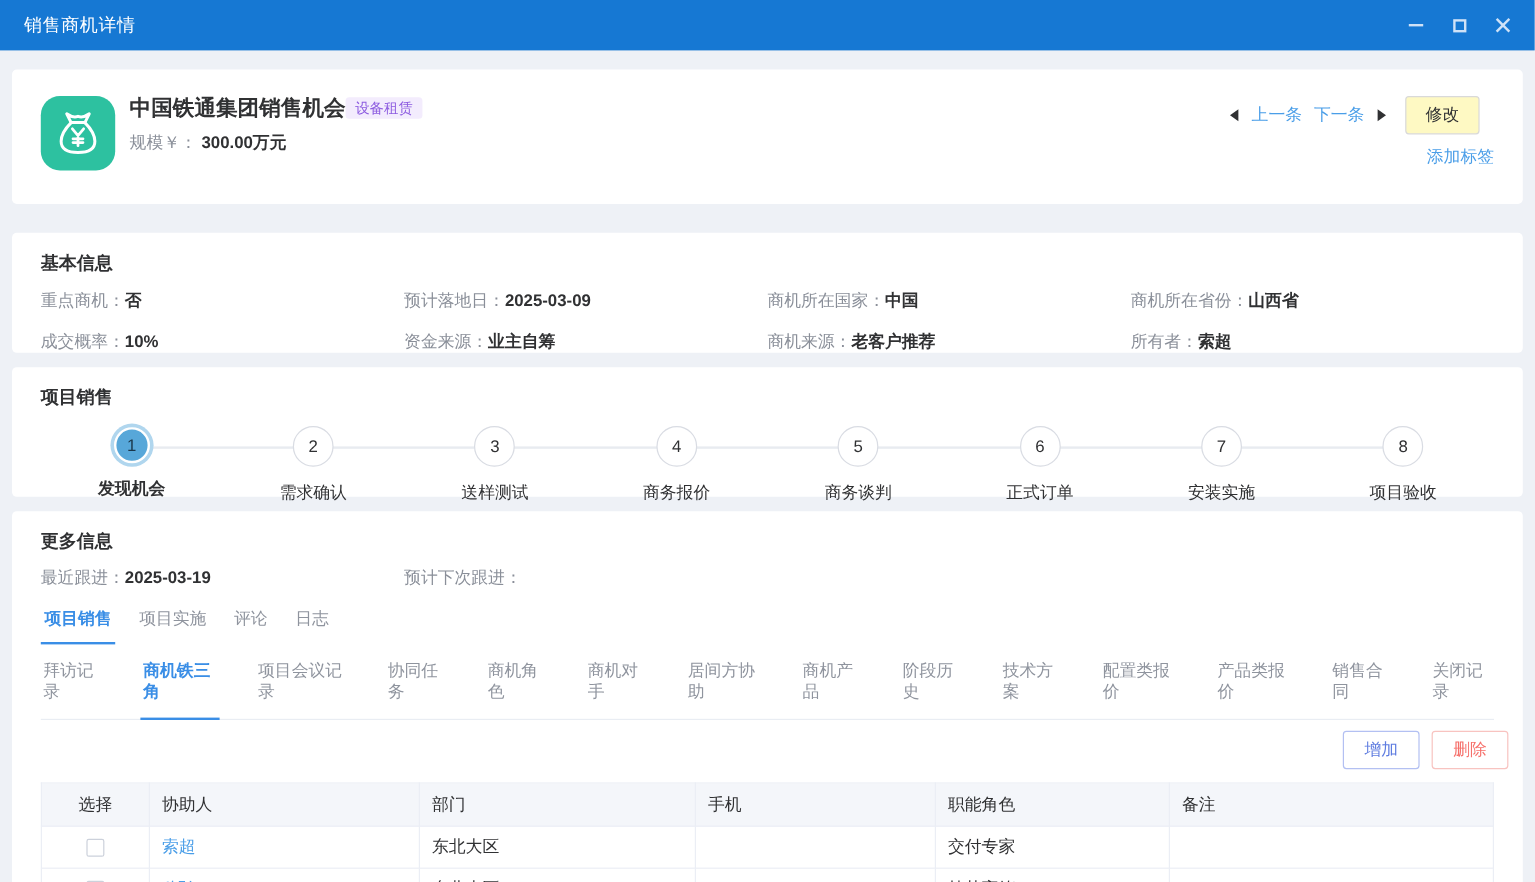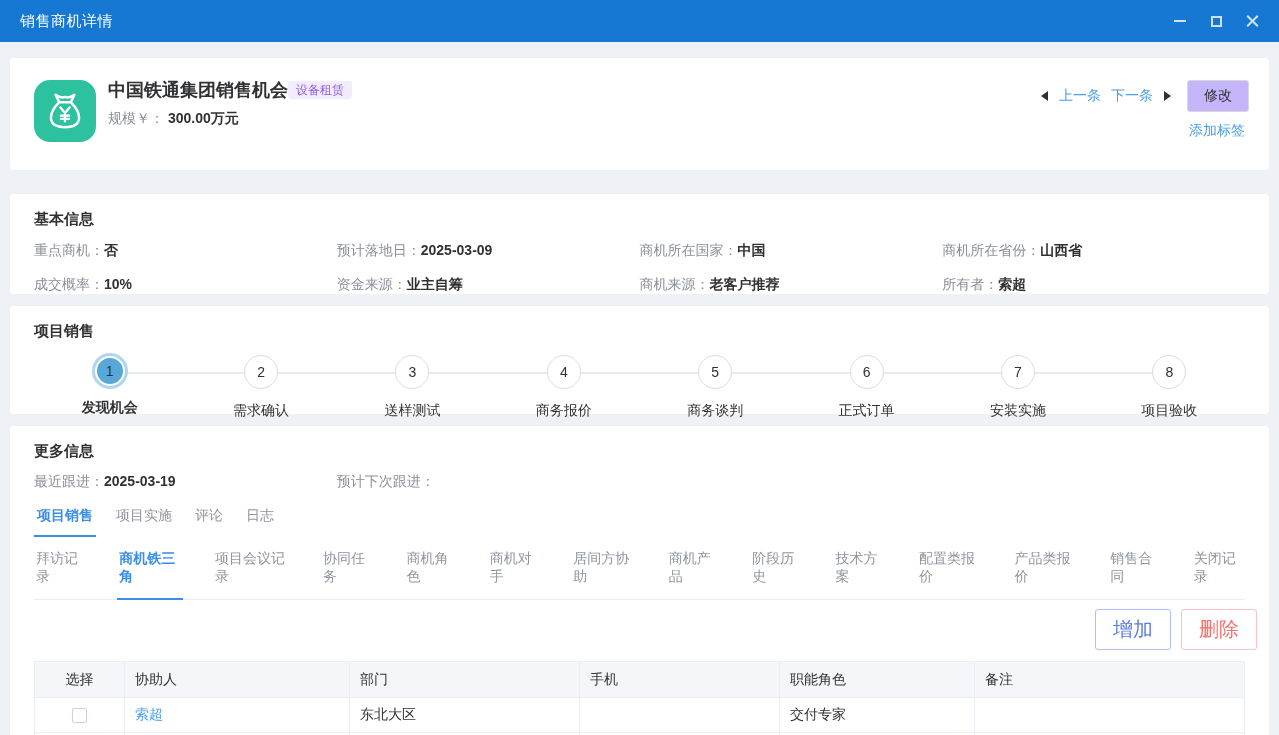--- a/index.html
+++ b/index.html
@@ -49,29 +49,29 @@
   .opp-tag {
     font-size:12px; color:#8d5ce0; background:#f3ecfd;
     padding:3px 8px; border-radius:3px; line-height:1;
   }
   .head-line { margin-top:8px; font-size:14px; }
   .field-label { color:#8a8f99; }
   .field-value { color:#303133; font-weight:600; }
   .link { color:#4a9ee8; cursor:pointer; text-decoration:none; }
 
   .head-right {
-    position:absolute; right:20px; top:22px;
+    position:absolute; right:36px; top:22px;
     display:flex; align-items:center; font-size:14px;
   }
   .tri { width:0; height:0; display:inline-block; }
   .tri-left  { border-top:5px solid transparent; border-bottom:5px solid transparent; border-right:7px solid #303133; margin-right:6px; }
   .tri-right { border-top:5px solid transparent; border-bottom:5px solid transparent; border-left:7px solid #303133; margin-left:6px; }
   .nav-link { margin:0 5px; }
   .modify-btn {
-    margin-left:16px; background:#c4b5fd; border:1px solid #d9d9d9; border-radius:3px;
+    margin-left:16px; background:#fef9c3; border:1px solid #d9d9d9; border-radius:3px;
     padding:6px 16px; font-size:14px; color:#303133; cursor:pointer;
     font-family:inherit;
   }
   .add-tag { position:absolute; right:24px; top:64px; font-size:14px; }
 
   
   .info-grid {
     margin-top:13px; display:grid; grid-template-columns:repeat(4, 1fr);
     row-gap:16px; font-size:14px;
   }
@@ -106,21 +106,21 @@
 
   .sub-tabs {
     display:flex; gap:30px; font-size:14px; margin-top:7px;
     border-bottom:1px solid #e9edf3;
     align-items:center;
   }
   .sub-tab { color:#8f949e; padding:6px 2px 12px; cursor:pointer; border-bottom:2px solid transparent; margin-bottom:-1px; }
   .sub-tab.active { color:#3a8ee6; font-weight:bold; border-bottom:2px solid #3a8ee6; }
 
   .actions { display:flex; justify-content:flex-end; gap:10px; margin:9px -12px 0 0; }
-  .btn { font-family:inherit; font-size:20px; padding:6px 17px; border-radius:3px; background:#fff; cursor:pointer; }
+  .btn { font-family:inherit; font-size:14px; padding:6px 17px; border-radius:3px; background:#fff; cursor:pointer; }
   .btn-add { color:#5e7ce0; border:1px solid #b3c0f2; }
   .btn-del { color:#f66f6a; border:1px solid #f8c3c0; }
 
   
   table { margin-top:11px; width:100%; border-collapse:collapse; font-size:14px; table-layout:fixed; }
   th, td { border:1px solid #ebeef5; padding:0 10px; height:36px; text-align:left; }
   td { height:35px; }
   th { background:#f4f6fa; font-weight:400; color:#303133; }
   th.c-select, td.c-select { width:90px; text-align:center; }
   .c-name { width:225px; }

